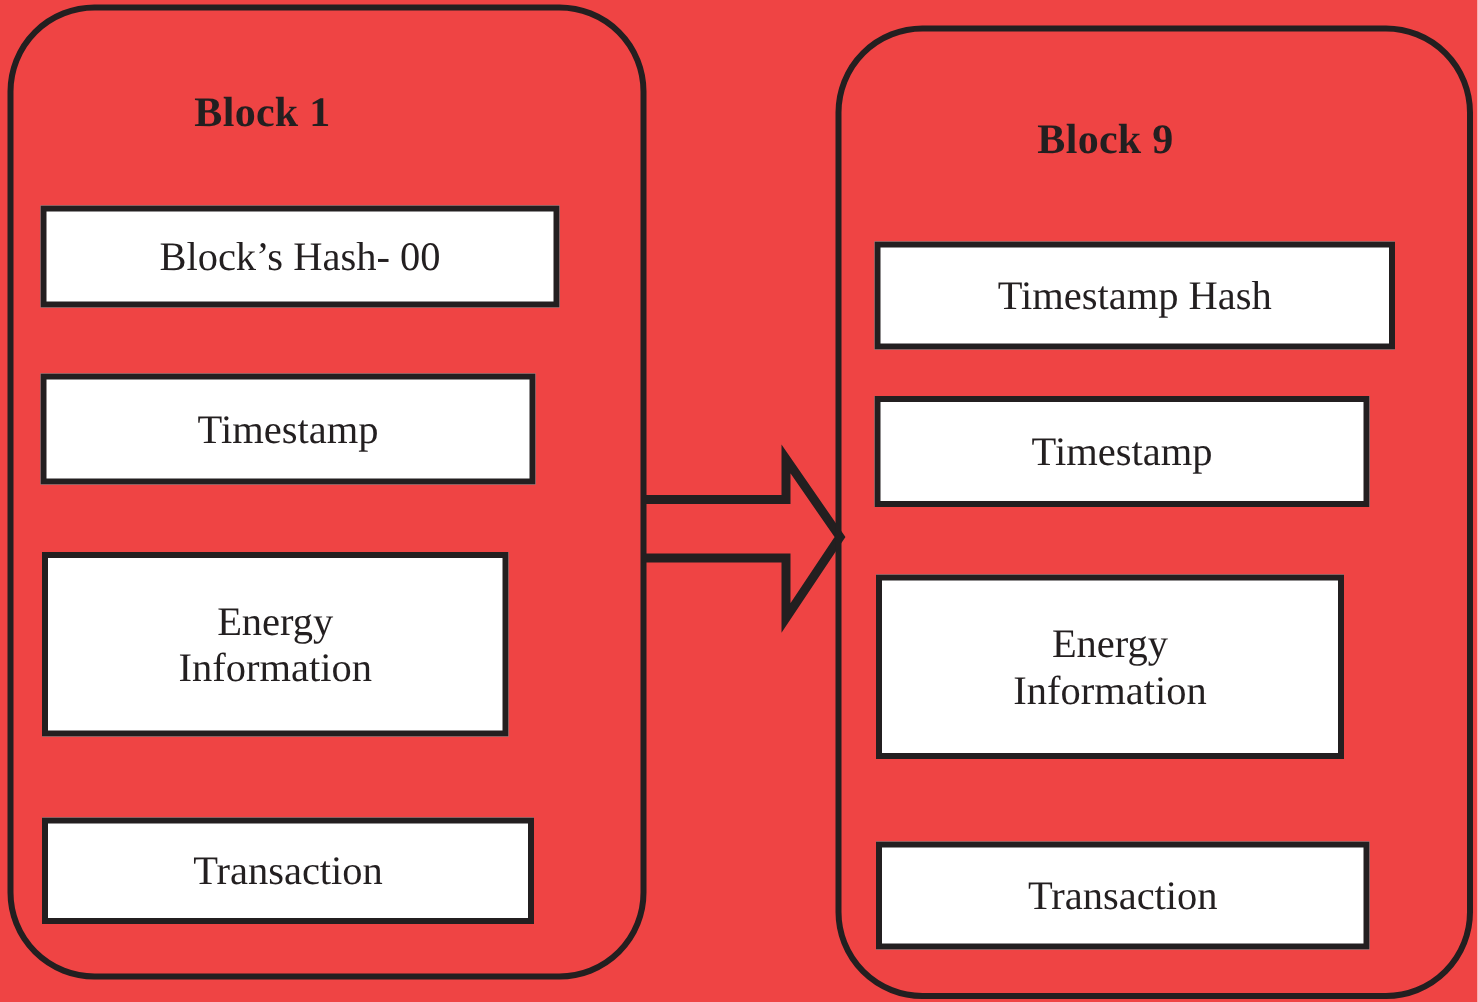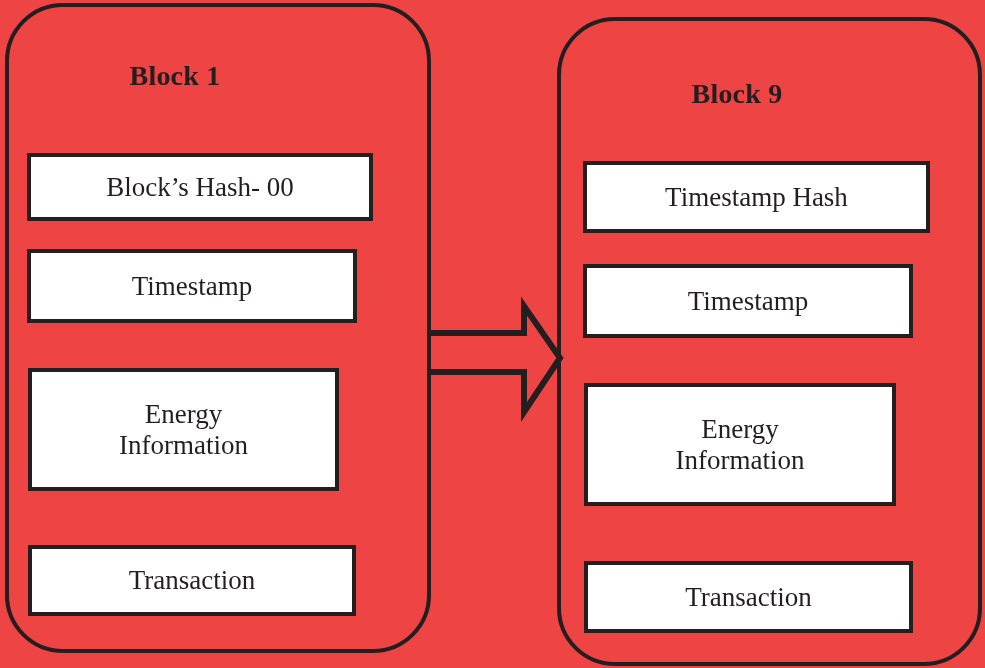--- a/index.html
+++ b/index.html
@@ -52,21 +52,21 @@
     text-align: center;
   }
   .field-label {
     font-size: 27px;
     line-height: 1.12;
     white-space: pre-line;
     padding: 0 4px;
   }
 
   
-  #b1-f0 { left: 27px; top: 153px; width: 346px; height: 68px; font-family: Liberation Serif, serif; }
+  #b1-f0 { left: 27px; top: 137px; width: 346px; height: 68px; font-family: Liberation Serif, serif; }
   #b1-f1 { left: 27px; top: 249px; width: 330px; height: 74px; }
   #b1-f2 { left: 28px; top: 368px; width: 311px; height: 123px; }
   #b1-f3 { left: 28px; top: 545px; width: 328px; height: 71px; }
 
   
   #b2-f0 { left: 583px; top: 161px; width: 347px; height: 72px; }
   #b2-f1 { left: 583px; top: 264px; width: 330px; height: 74px; }
   #b2-f2 { left: 584px; top: 383px; width: 312px; height: 123px; }
   #b2-f3 { left: 584px; top: 561px; width: 329px; height: 72px; }
 

